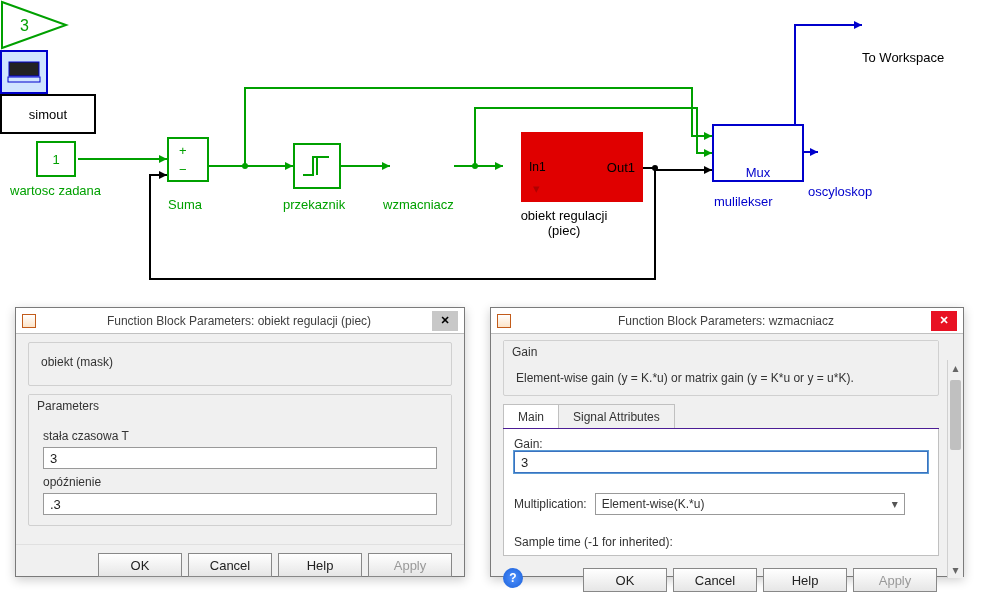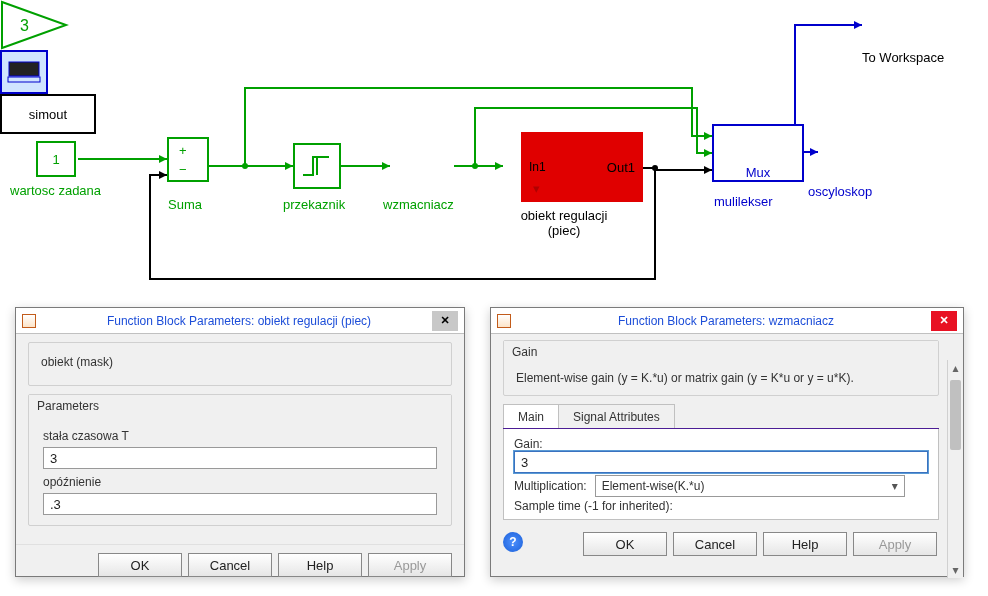--- a/index.html
+++ b/index.html
@@ -29,37 +29,37 @@
 
 svg.wires{position:absolute;inset:0;width:988px;height:300px;pointer-events:none}
 .g{stroke:#00a000;stroke-width:2;fill:none}
 .k{stroke:#000;stroke-width:2;fill:none}
 .bs{stroke:#0000cc;stroke-width:2;fill:none}
 
 
 .win{position:absolute;background:#f0f0f0;border:1px solid #7a7a7a;box-shadow:0 3px 10px rgba(0,0,0,.2);font-size:12px;color:#333}
 .tbar{height:26px;background:#fff;border-bottom:1px solid #c0c0c0;display:flex;align-items:center;padding:0 6px}
 .tbar .ticon{width:14px;height:14px;border:1px solid #c25b1a;background:linear-gradient(#fff,#fde4c8);margin-right:10px}
-.tbar .ttl{flex:1;text-align:center;color:#1d4ed8}
+.tbar .ttl{flex:1;text-align:center;color:#404040}
 .tbar .x{width:26px;height:20px;background:#e81123;color:#fff;display:flex;align-items:center;justify-content:center;font-weight:bold;font-size:11px}
 .tbar .x.gray{background:#c8c8c8;color:#000}
 .body{padding:8px 12px 10px}
 .grp{border:1px solid #d0d0d0;border-radius:2px;margin-bottom:8px}
 .desc{padding:10px 12px 14px;line-height:1.5}
 .paramhead{padding:4px 8px;font-size:12px;color:#333;background:#f0f0f0}
 .params{padding:6px 14px 10px}
 .params label{display:block;margin:6px 0 4px}
 .inp{width:100%;height:22px;border:1px solid #999;background:#fff;padding:0 6px;color:#222;font-size:13px}
 .inp.focus{border:1px solid #3a72c0;outline:1px solid #5b9bd5}
 .tabs{display:flex;border-bottom:1px solid #4c1d95;background:#f0f0f0;margin:6px 0 0}
 .tab{padding:5px 14px 4px;border:1px solid #c0c0c0;border-bottom:none;margin-right:-1px;background:#f0f0f0}
 .tab.active{background:#fff}
 .sel{width:310px;height:22px;border:1px solid #999;background:#fff;padding:0 6px;font-size:12px;display:inline-flex;align-items:center;justify-content:space-between}
 .sel::after{content:"\25BE";color:#555;margin-left:8px}
-.row{display:flex;align-items:center;gap:8px;margin:2px 0}
+.row{display:flex;align-items:center;gap:8px;margin:20px 0}
 .btnrow{display:flex;gap:6px;justify-content:flex-end;padding:8px 12px 10px;border-top:1px solid #e0e0e0}
 .btn{width:84px;height:24px;border:1px solid #888;background:linear-gradient(#fff,#e6e6e6);font-size:13px;color:#222;display:flex;align-items:center;justify-content:center}
 .btn.dis{color:#999}
 .helpico{width:20px;height:20px;border-radius:50%;background:radial-gradient(#4d90fe,#1a5fd8);color:#fff;display:inline-flex;align-items:center;justify-content:center;font-weight:bold;margin-right:auto}
 .scrollbar{position:absolute;right:0;top:26px;bottom:0;width:16px;background:#f0f0f0;border-left:1px solid #d0d0d0}
 .sbthumb{position:absolute;top:20px;left:2px;right:2px;height:70px;background:#c0c0c0;border-radius:2px}
 .sbar-arrow{position:absolute;left:0;right:0;height:16px;display:flex;align-items:center;justify-content:center;color:#666}
 .sbar-arrow.top{top:0}
 .sbar-arrow.bot{bottom:0}
 </style>

